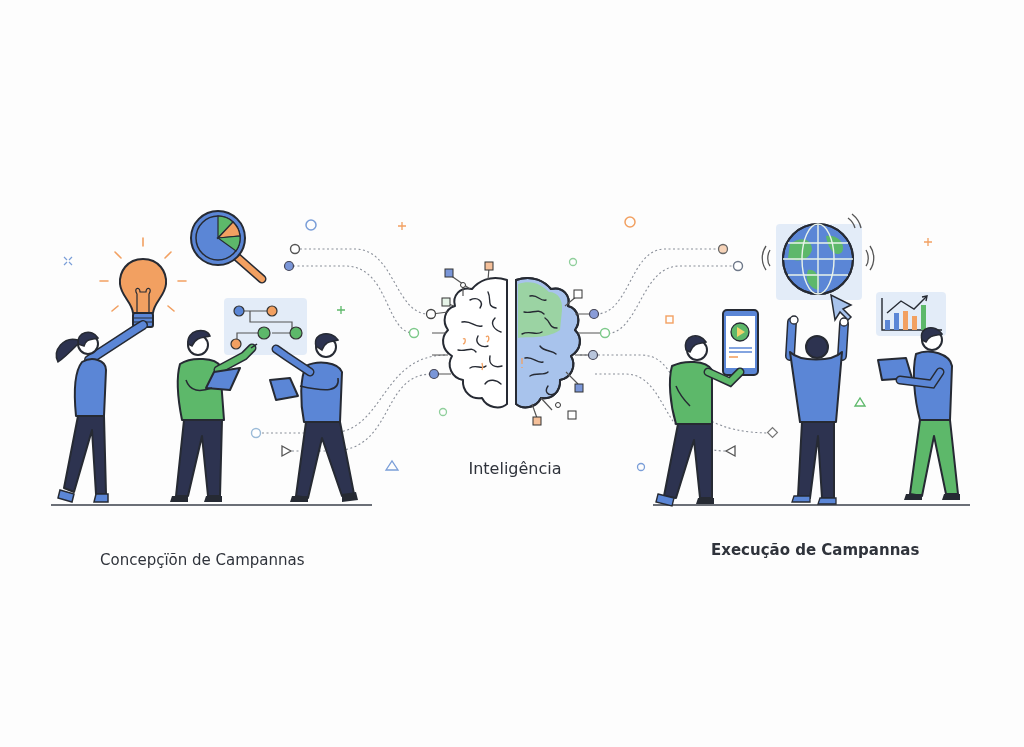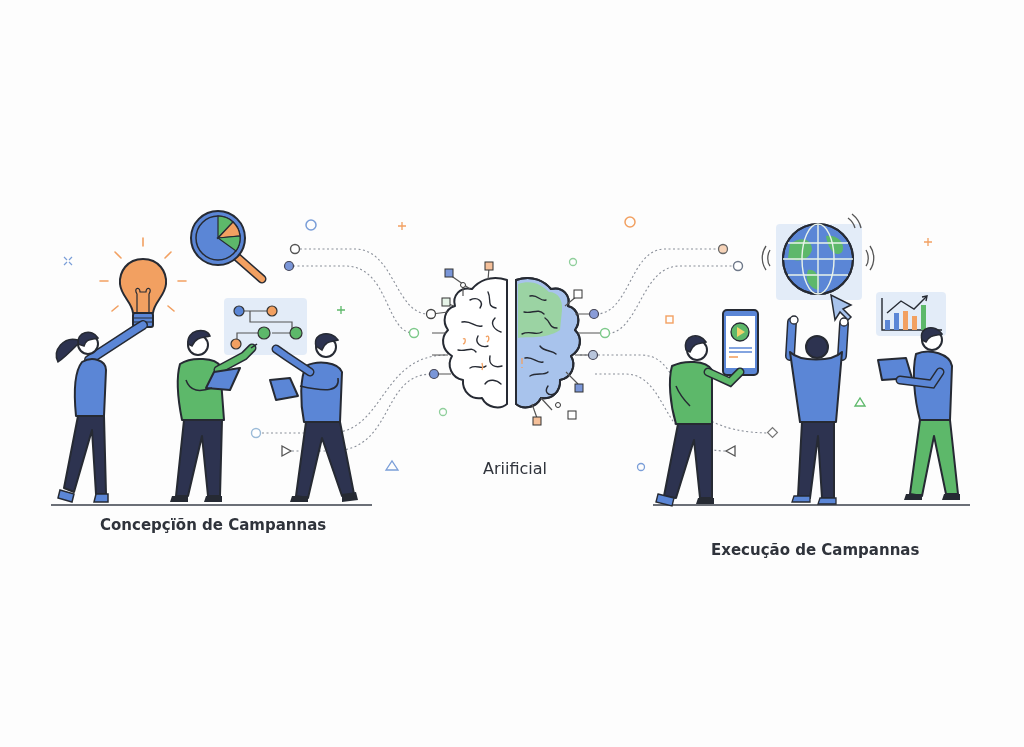--- a/index.html
+++ b/index.html
@@ -1,19 +1,19 @@
 <!DOCTYPE html>
 <html><head>
 <meta charset="utf-8">
 <style>
   html, body { margin: 0; padding: 0; background: #fdfdfd; }
   body { width: 1024px; height: 747px; overflow: hidden; position: relative; font-family: "DejaVu Sans", sans-serif; }
   #stage { position: absolute; left: 0; top: 0; width: 1024px; height: 747px; }
   .caption { position: absolute; color: #2f333b; font-family: "DejaVu Sans", sans-serif; font-size: 15px; letter-spacing: 0; white-space: nowrap; }
-  #cap-left { left: 100px; top: 516px; font-weight: bold; }
+  #cap-left { left: 100px; top: 551px; }
   #cap-right { left: 711px; top: 541px; font-weight: bold; }
   #cap-center { left: 430px; top: 457px; width: 170px; text-align: center; font-size: 16px; line-height: 24px; color: #2f333b; }
   .dash { fill: none; stroke: #8a8f99; stroke-width: 1.1; stroke-dasharray: 2 2.5; }
   .ol { stroke: #262a33; stroke-width: 2; stroke-linejoin: round; stroke-linecap: round; }
 </style>
 </head>
 <body>
 
 <div id="stage">
 <svg width="1024" height="747" viewBox="0 0 1024 747" xmlns="http://www.w3.org/2000/svg">
@@ -221,16 +221,16 @@
     <path d="M900,380 L932,384 L940,372" fill="none" stroke="#5b86d6" stroke-width="6" stroke-linecap="round"></path>
     <path d="M920,420 L910,494 L922,496 L934,436 L946,494 L958,494 L950,420 Z" fill="#5db86a" class="ol"></path>
     <path d="M906,494 h16 v6 h-18 Z M944,494 h16 v6 h-18 Z" fill="#262a33"></path>
     <circle cx="932" cy="340" r="10" fill="#fff" class="ol"></circle>
     <path d="M922,340 C918,326 936,324 942,334 C936,336 930,334 926,342 Z" fill="#2d3350" stroke="#262a33" stroke-width="1.5"></path>
   </g>
 </svg>
 </div>
 
 <div class="caption" id="cap-center">
-  <div>Ariificial</div>
+  <div>Inteligência</div>
 </div>
 <div class="caption" id="cap-left">Concepçïõn de Campannas</div>
 <div class="caption" id="cap-right">Execução de Campannas</div>
 
 </body></html>

